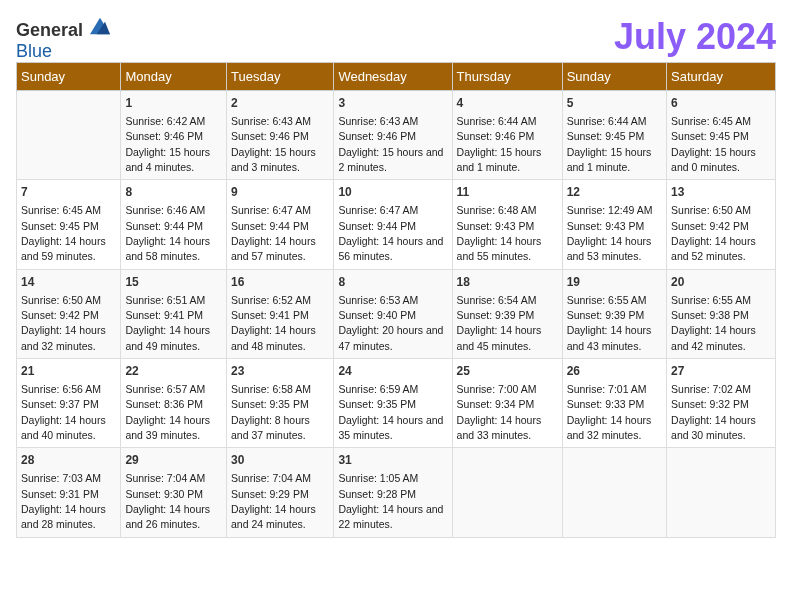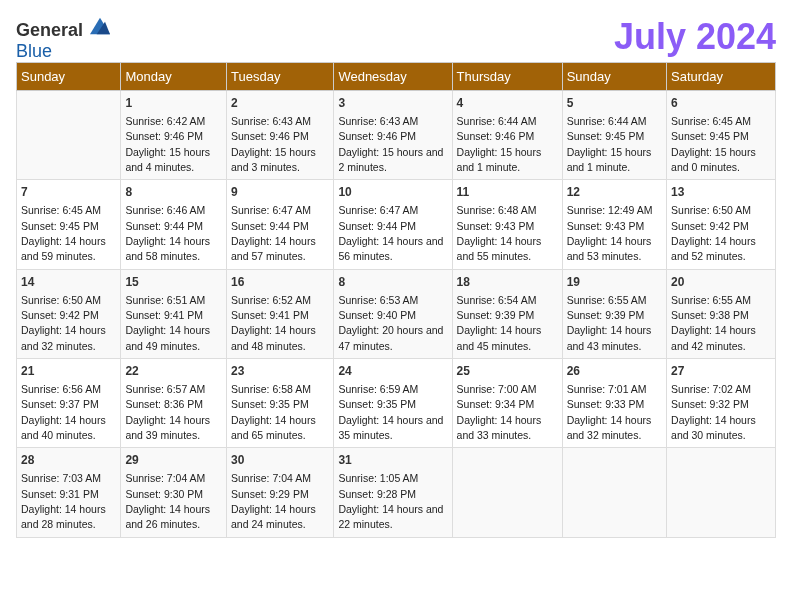--- a/index.html
+++ b/index.html
@@ -210,21 +210,21 @@
           <span class="cell-info">Sunrise: 6:56 AM</span><br>
           <span class="cell-info">Sunset: 9:37 PM</span><br>
           <span class="cell-info">Daylight: 14 hours and 40 minutes.</span></td>
         <td><span class="date-num">22</span>
           <span class="cell-info">Sunrise: 6:57 AM</span><br>
           <span class="cell-info">Sunset: 8:36 PM</span><br>
           <span class="cell-info">Daylight: 14 hours and 39 minutes.</span></td>
         <td><span class="date-num">23</span>
           <span class="cell-info">Sunrise: 6:58 AM</span><br>
           <span class="cell-info">Sunset: 9:35 PM</span><br>
-          <span class="cell-info">Daylight: 14 hours and 65 minutes.</span></td>
+          <span class="cell-info">Daylight: 8 hours and 37 minutes.</span></td>
         <td><span class="date-num">24</span>
           <span class="cell-info">Sunrise: 6:59 AM</span><br>
           <span class="cell-info">Sunset: 9:35 PM</span><br>
           <span class="cell-info">Daylight: 14 hours and 35 minutes.</span></td>
         <td><span class="date-num">25</span>
           <span class="cell-info">Sunrise: 7:00 AM</span><br>
           <span class="cell-info">Sunset: 9:34 PM</span><br>
           <span class="cell-info">Daylight: 14 hours and 33 minutes.</span></td>
         <td><span class="date-num">26</span>
           <span class="cell-info">Sunrise: 7:01 AM</span><br>

